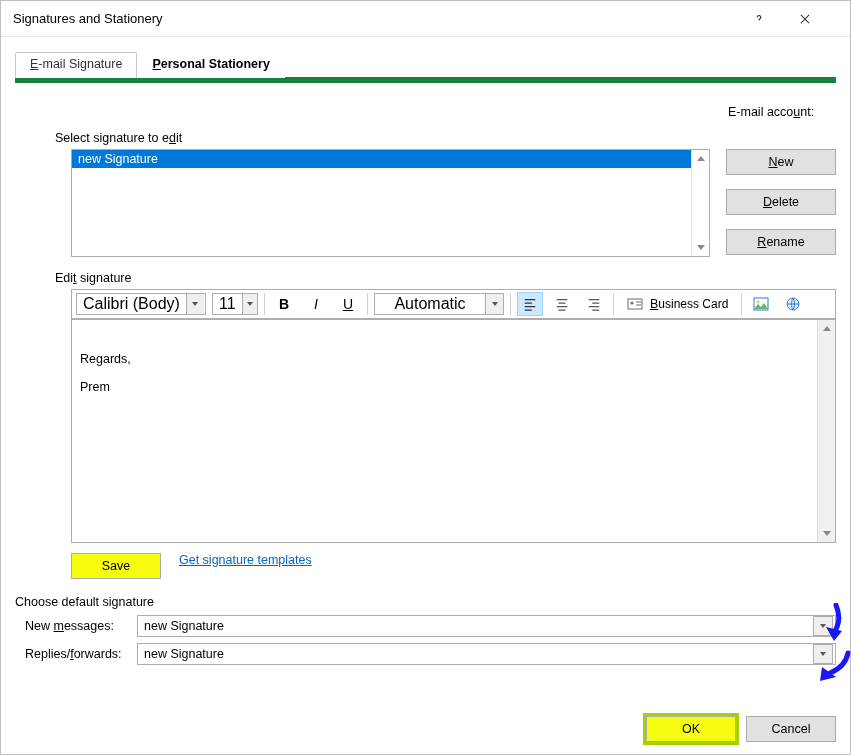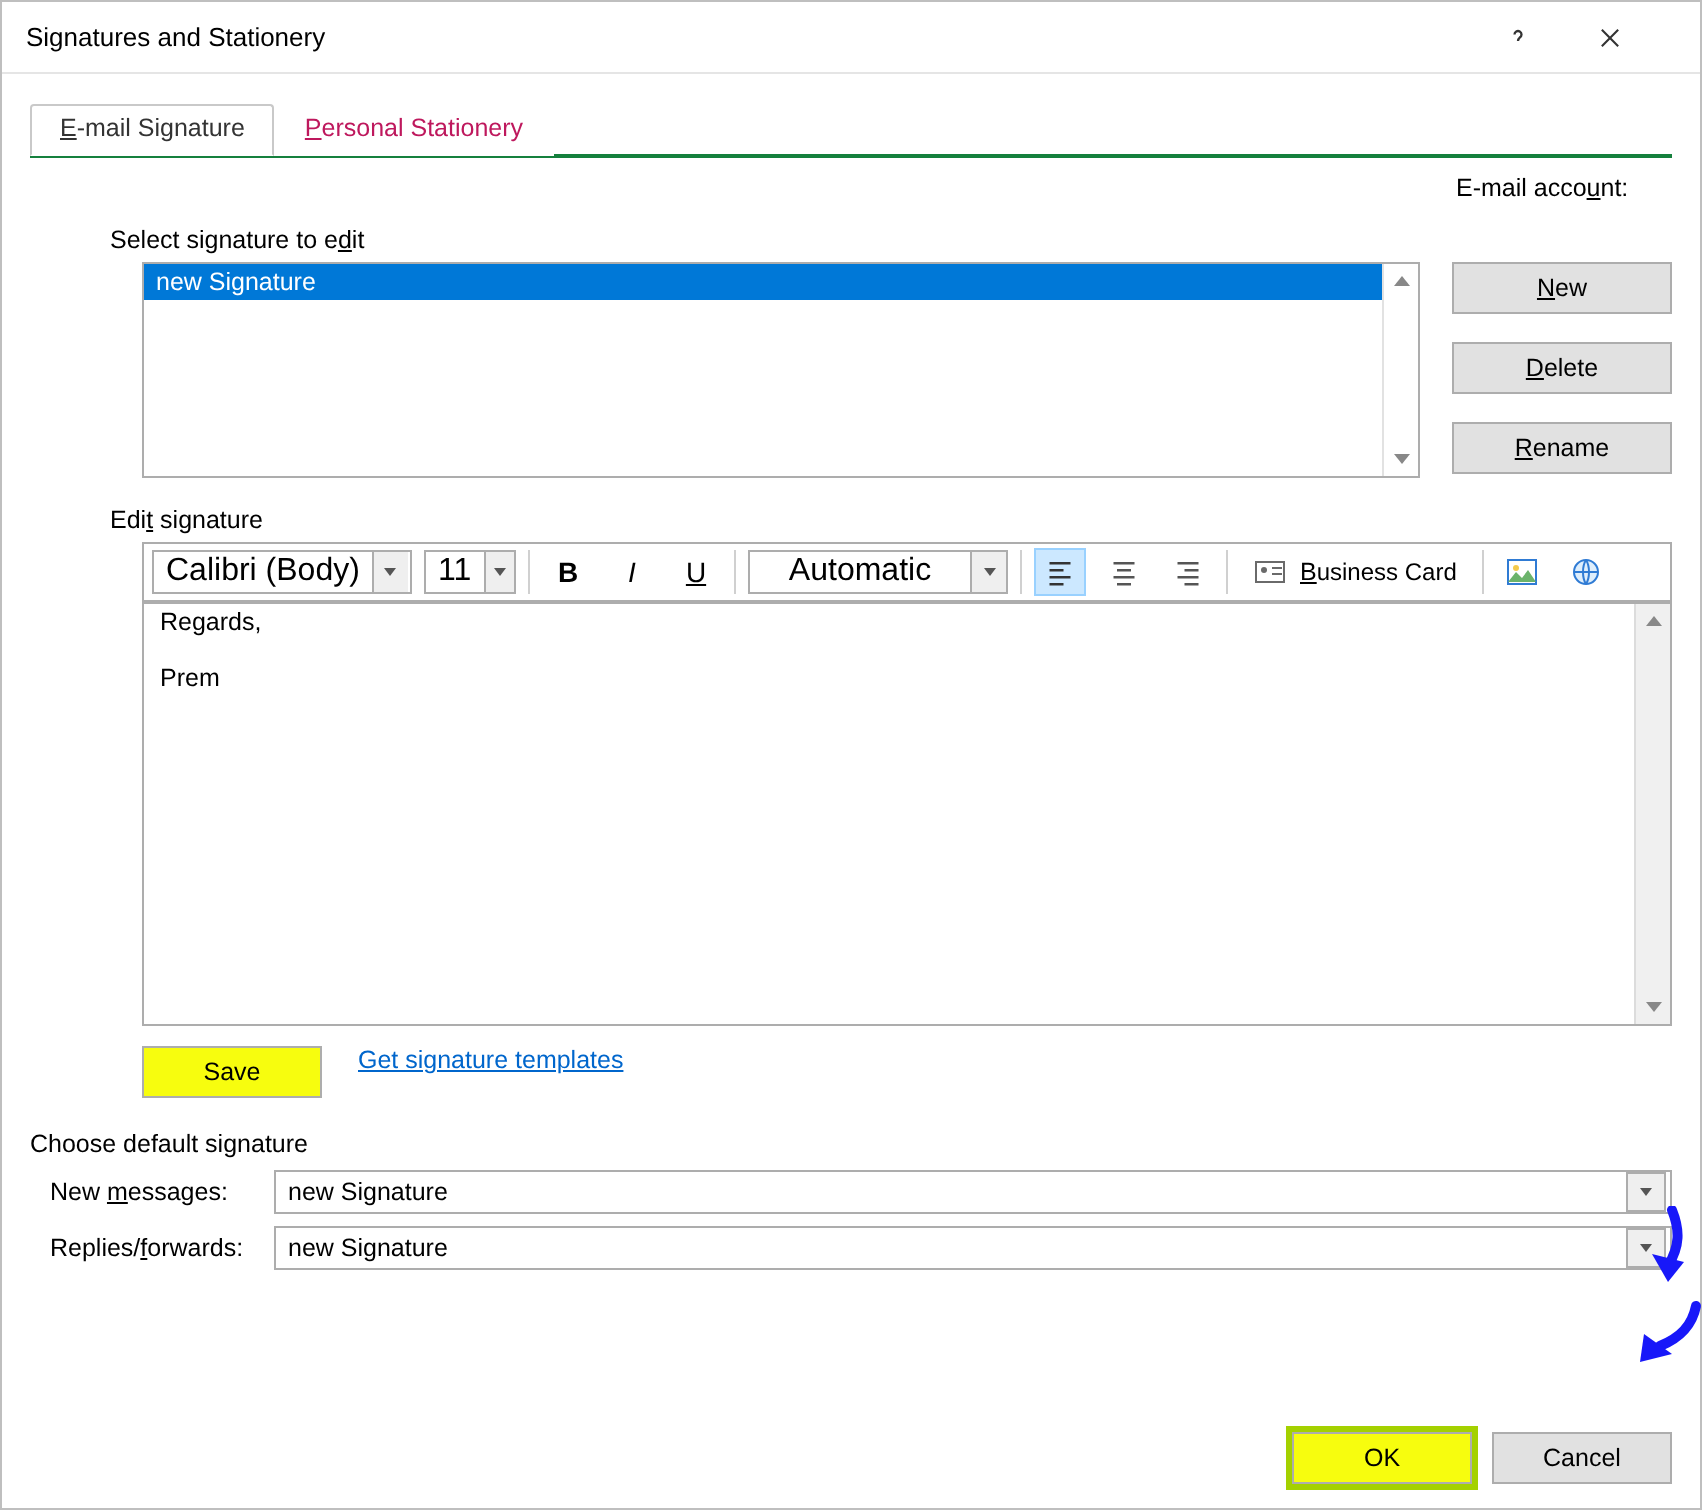--- a/index.html
+++ b/index.html
@@ -16,33 +16,33 @@
     border-bottom: 1px solid #e5e5e5;
   }
   .titlebar .title { flex:1; font-size:13px; }
   .titlebar .tbbtn {
     width: 46px; height: 30px; display:flex; align-items:center; justify-content:center;
     color:#333;
   }
   .body {
     flex:1; padding: 14px 14px 14px 14px; display:flex; flex-direction:column;
   }
-  .tabs { display:flex; border-bottom:2px solid #15803d; margin-bottom:8px;align-items:flex-end; }
+  .tabs { display:flex; border-bottom:6px solid #15803d; margin-bottom:22px;align-items:flex-end; }
   .tab {
     padding: 4px 14px 6px 14px;
     color:#333;
     background:#fff;
     border:1px solid transparent;
     position:relative; top:1px;
   }
   .tab.active {
     border:1px solid #c9c9c9; border-bottom:1px solid #fff;
     border-radius:2px 2px 0 0;
   }
-  .tab:not(.active) { color:#be185d; }
+  .tab:not(.active) { color:#000000;font-weight:bold; }
   .underline-hotkey { text-decoration: underline; }
   .row { display:flex; align-items:center; gap:20px;justify-content:flex-end; }
   label.fieldlabel { display:inline-block; }
   .dropdown {
     border:1px solid #adadad; background:#fff; height:22px;
     display:flex; align-items:center; padding: 0 2px 0 6px;
   }
   .dropdown .dd-arrow {
     width: 20px; height: 20px; border:1px solid #adadad; background:#efefef;
     display:flex; align-items:center; justify-content:center; margin-left:auto;
@@ -76,22 +76,22 @@
   .tool-btn {
     width:26px; height:24px; display:flex; align-items:center; justify-content:center;
     border:1px solid transparent;
   }
   .tool-btn.active { background:#cce8ff; border:1px solid #99d1ff; }
   .sep { width:1px; height:22px; background:#d0d0d0; }
   .editor-wrap {
     border:1px solid #adadad; margin:0 0 0 56px; position:relative; display:flex;
   }
   .editor {
-    flex:1; padding:2px 8px; font-family: Calibri, sans-serif; font-size:15px;
-    min-height:210px; overflow:auto;
+    flex:1; padding:20px 8px; font-family: Calibri, sans-serif; font-size:15px;
+    min-height:210px; overflow:auto;margin-top:12px;
   }
   .scrollbar {
     width:18px; background:#f0f0f0; display:flex; flex-direction:column;
     border-left:1px solid #dcdcdc;
   }
   .sb-btn {
     height:18px; display:flex; align-items:center; justify-content:center;
     color:#666;
   }
   .sb-track { flex:1; }

